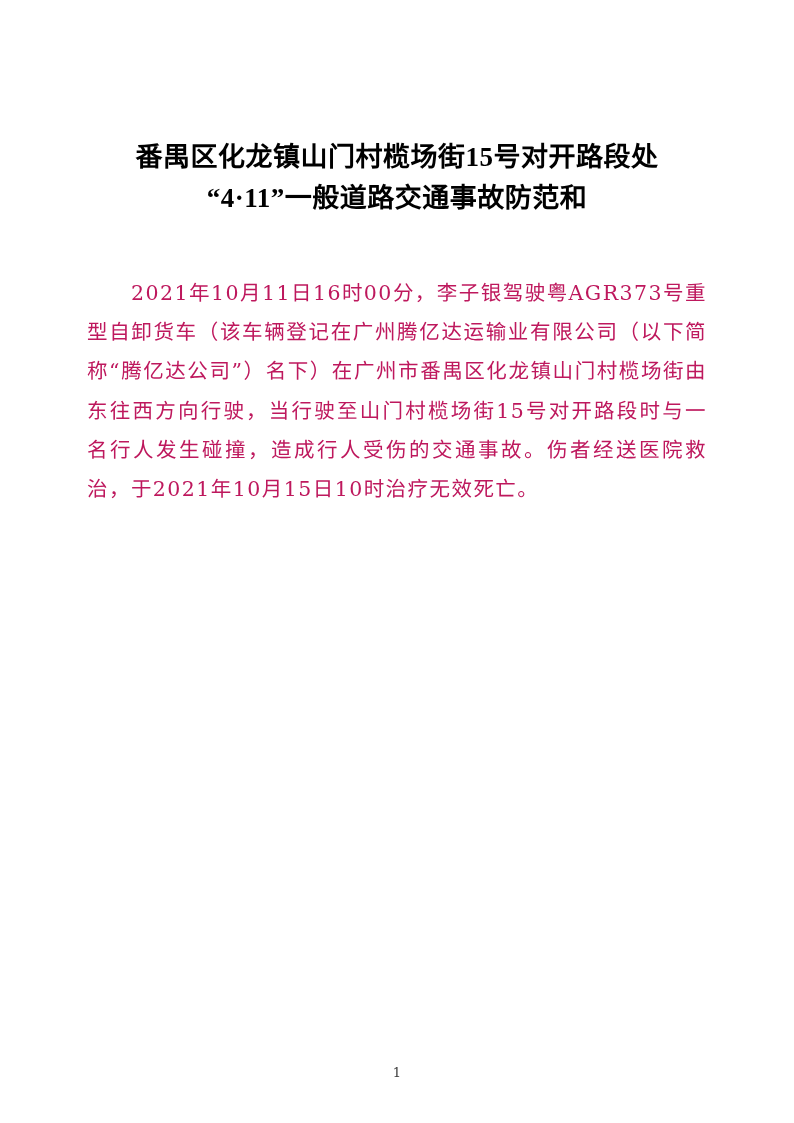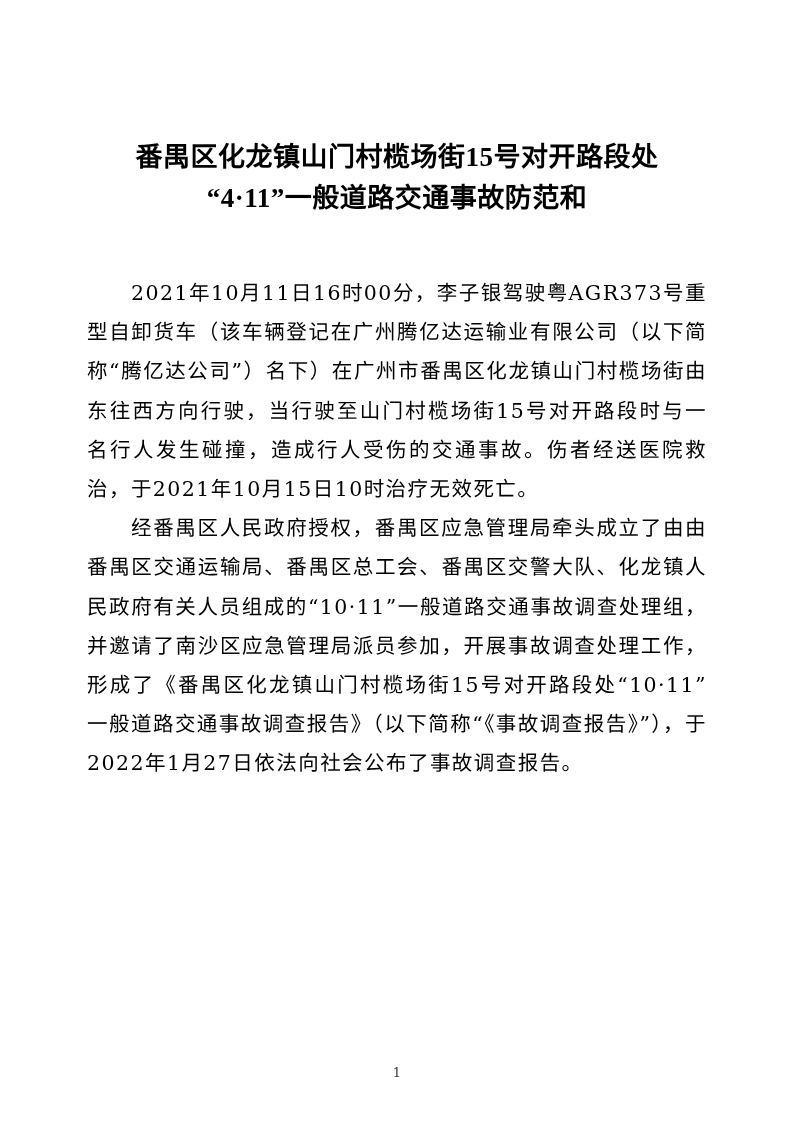--- a/index.html
+++ b/index.html
@@ -47,21 +47,21 @@
   }
   .para {
     margin: 0 0 0 0;
     font-family: "DejaVu Serif", "Liberation Serif", serif;
     font-size: 20.5px;
     line-height: 39.2px;
     letter-spacing: 1.45px;
     text-align: justify;
     text-align-last: left;
     text-justify: inter-character;
-    color: #000000;
+    color: #be185d;
     text-indent: 44px;
     word-break: break-all;
   }
   .para + .para {
     margin-top: 0;
   }
   .page-number {
     position: absolute;
     left: 0;
     top: 1049px;
@@ -77,18 +77,17 @@
 
 <div class="page">
 
   <h1 class="doc-title">
     <span class="tline">番禺区化龙镇山门村榄场街15号对开路段处</span>
     <span class="tline">“4·11”一般道路交通事故防范和</span>
   </h1>
 
   <div class="body-block">
     <p class="para">2021年10月11日16时00分，李子银驾驶粤AGR373号重型自卸货车（该车辆登记在广州腾亿达运输业有限公司（以下简称“腾亿达公司”）名下）在广州市番禺区化龙镇山门村榄场街由东往西方向行驶，当行驶至山门村榄场街15号对开路段时与一名行人发生碰撞，造成行人受伤的交通事故。伤者经送医院救治，于2021年10月15日10时治疗无效死亡。</p>
-    <p class="para">经番禺区人民政府授权，番禺区应急管理局牵头成立了由由番禺区交通运输局、番禺区总工会、番禺区交警大队、化龙镇人民政府有关人员组成的“10·11”一般道路交通事故调查处理组，并邀请了南沙区应急管理局派员参加，开展事故调查处理工作，形成了《番禺区化龙镇山门村榄场街15号对开路段处“10·11”一般道路交通事故调查报告》（以下简称“《事故调查报告》”），于2022年1月27日依法向社会公布了事故调查报告。</p>
   </div>
 
   <div class="page-number">1</div>
 
 </div>
 
 </body></html>

